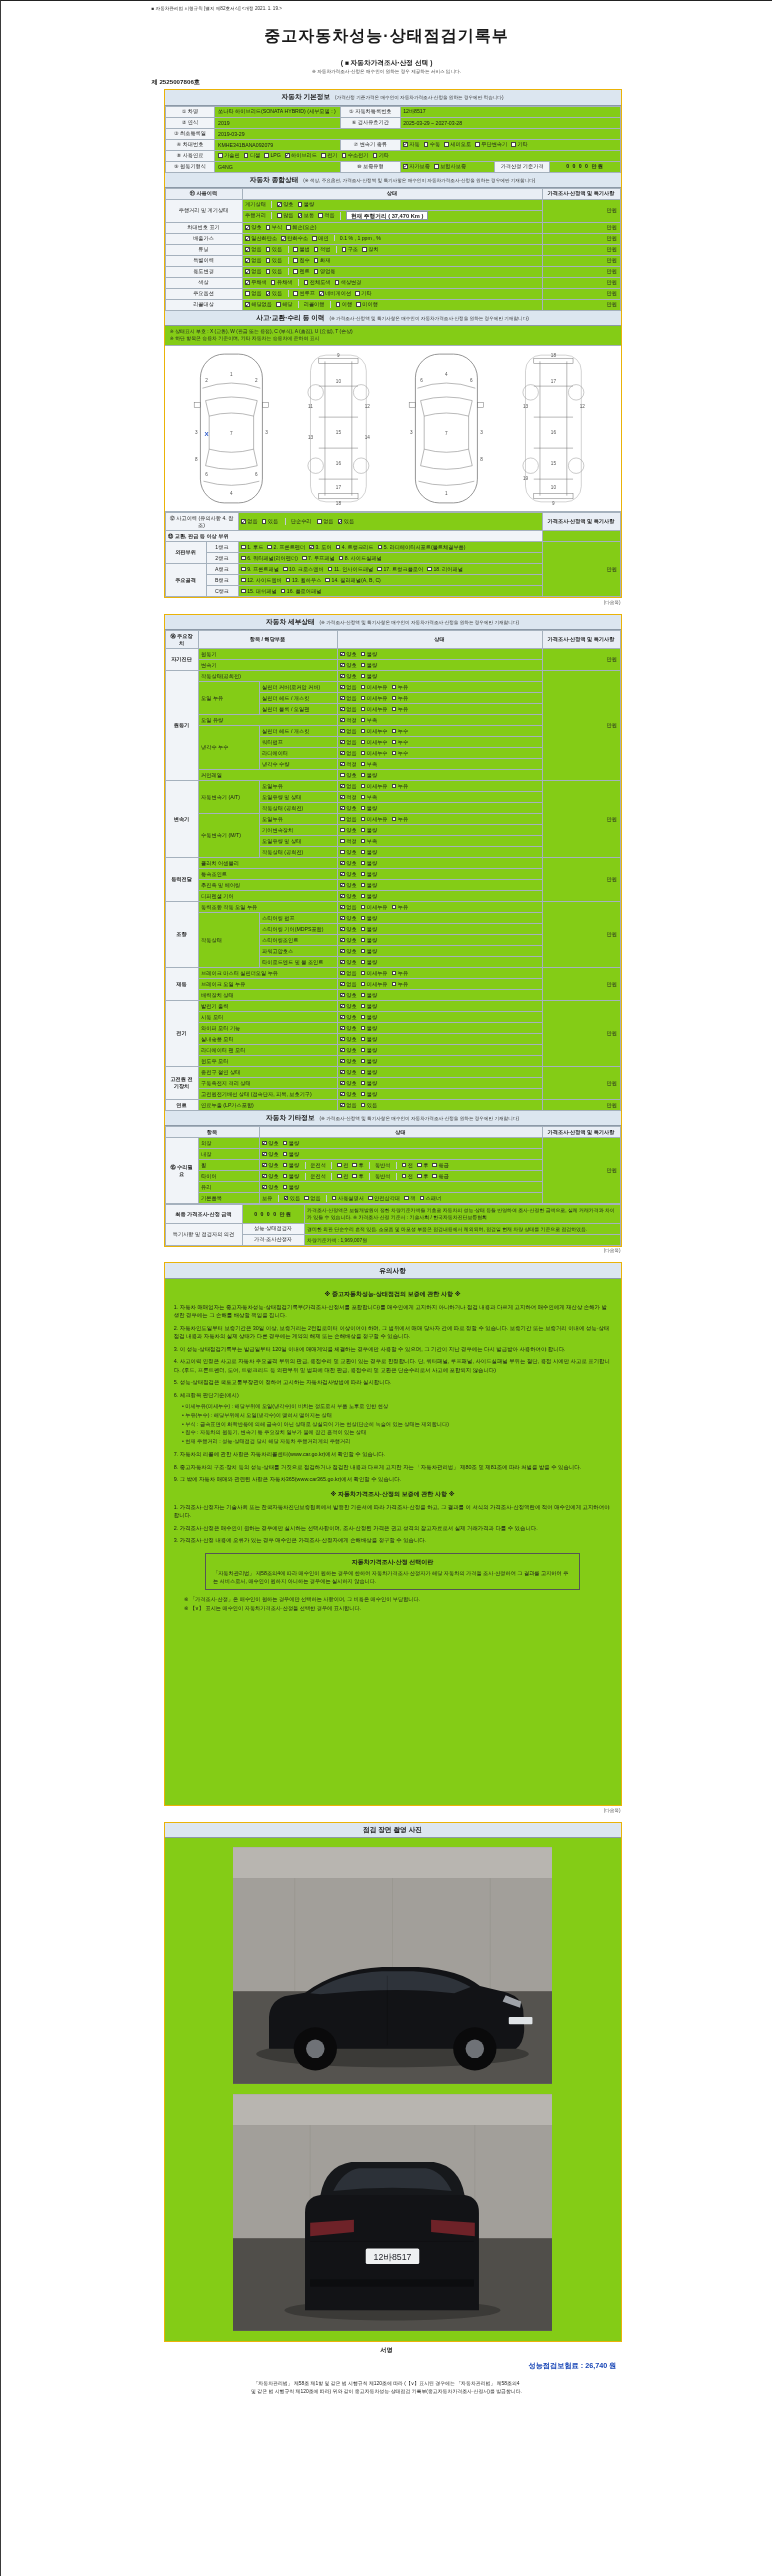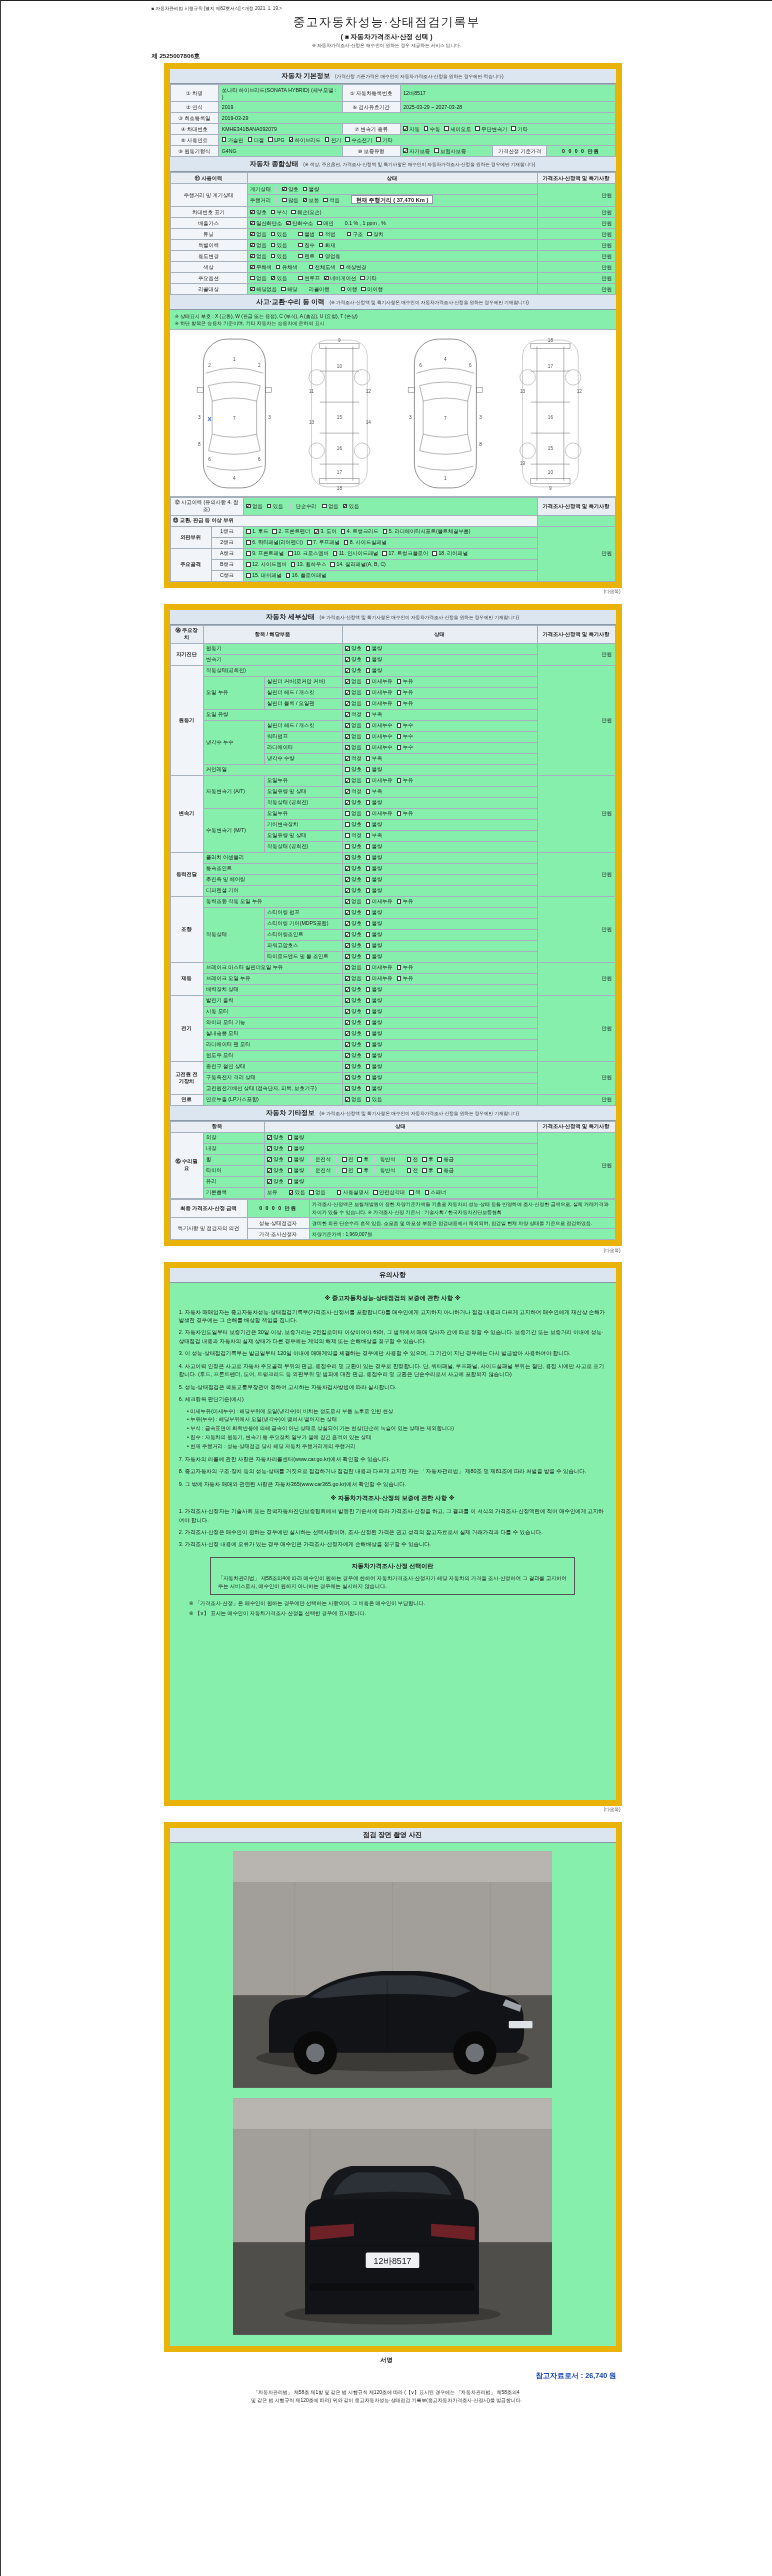--- a/index.html
+++ b/index.html
@@ -10,25 +10,25 @@
     color:#1a1a1a;
   }
   .frame {
     width:773px; min-height:2576px; margin:0 auto;
     border-left:1px solid #3a3a3a; border-right:1px solid #3a3a3a; border-top:1.5px solid #222;
     background:#fff; padding:4.1px 0 31px;
   }
   .page { width:470px; margin:0 auto; }
   .law-ref { font-size:4.6px; color:#333; padding:1px 0 3.1px; }
   .title-wrap { text-align:center; margin:0 0 2.1px; }
-  .main-title { font-size:12px; margin:0; letter-spacing:1px; font-weight:400; }
+  .main-title { font-size:16px; margin:12px; letter-spacing:1px; font-weight:700; }
   .subtitle { font-size:6.7px; font-weight:700; margin-top:1.5px; }
   .subtitle-note { font-size:4.6px; color:#444; margin-top:1px; }
   .doc-no { font-size:6.2px; font-weight:700; margin:4.1px 0 2.1px; }
-  .box { border:6px solid #eab308; background:#86efac;margin-left:12px; }
+  .box { border:1px solid #eab308; background:#84cc16;margin-left:12px; }
   .next-page { text-align:right; font-size:4.6px; color:#555; margin:1.5px 1px 9.3px; }
   .band { background:#dce6f0; border-bottom:0.5px solid #8c99a7; padding:2.1px 3.1px; text-align:center; }
   .band-title { font-weight:700; font-size:6.7px; }
   .band-note { font-size:4.6px; color:#333; margin-left:2.6px; font-weight:400; }
   table.tbl { width:100%; border-collapse:collapse; }
   .tbl td, .tbl th { border:0.5px solid #a5b1bd; padding:1.5px 2.6px; font-size:5.2px; vertical-align:middle; text-align:left; }
   .tbl th { background:#e9eef5; font-weight:700; text-align:center; }
   td.lab { background:#f1f4f8; text-align:center; }
   td.grp { font-weight:700; }
   td.tl { background:#f1f4f8; text-align:left; font-weight:700; }
@@ -735,21 +735,21 @@
         <line x1="150" y1="286" x2="468" y2="286" stroke="#000" opacity="0.4"></line>
         <rect x="258" y="300" width="104" height="30" rx="3" fill="#eef0f1"></rect>
         <text x="310" y="322" text-anchor="middle" font-size="17" fill="#23242a">12바8517</text>
         <rect x="150" y="360" width="318" height="14" fill="#0c0d0f"></rect>
       </svg>
     </div>
   </div>
 
   <div class="sign-band">서명</div>
   <div class="premium">
-    <span>참고자료로서 :</span>
+    <span>성능점검보험료 :</span>
     <span>26,740 원</span>
   </div>
   <div class="issue-lines">
     <div>「자동차관리법」 제58조 제1항 및 같은 법 시행규칙 제120조에 따라 (【∨】표시된 경우에는 「자동차관리법」 제58조의4</div>
     <div>및 같은 법 시행규칙 제120조에 따라) 위와 같이 중고자동차성능·상태점검 기록부(중고자동차가격조사·산정서)를 발급합니다.</div>
   </div>
 
 </div>
 </div>
 

